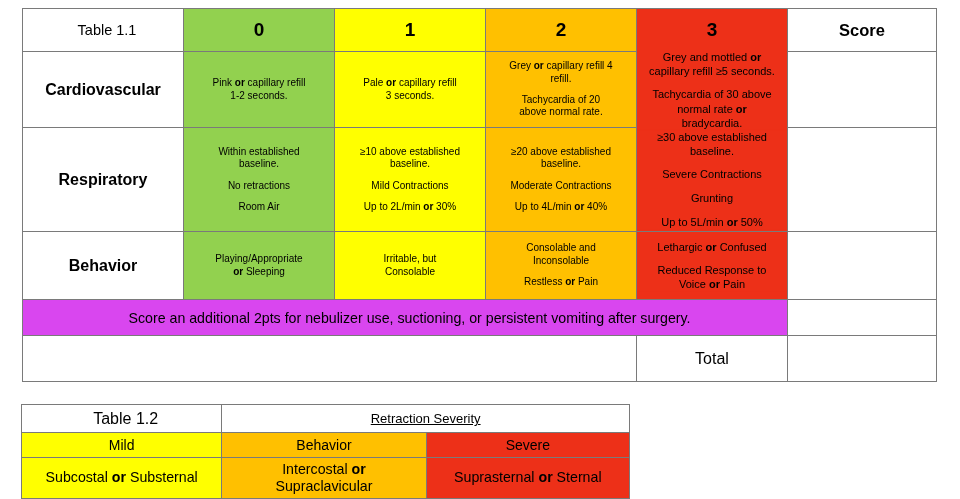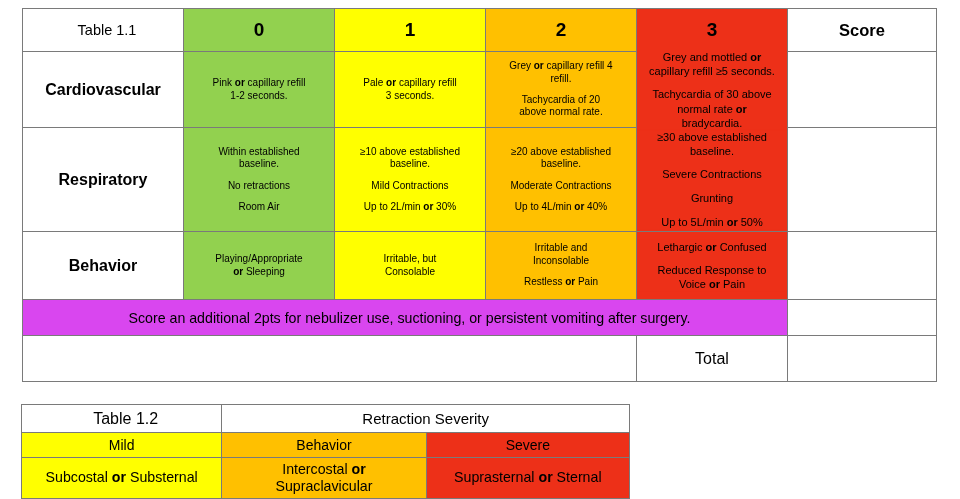--- a/index.html
+++ b/index.html
@@ -139,21 +139,22 @@
 
   .t2-hdr-row td { height: 27px; }
   .t2-title {
     background: #ffffff;
     text-align: left;
     padding-left: 8px !important;
     font-size: 16px;
   }
   .t2-caption {
     background: #ffffff;
-    font-size: 15px;
+    font-size: 13px;
+    text-decoration: underline;
   }
   .t2-sev-row td { height: 24px; font-size: 14px; font-weight: normal; }
   .t2-body-row td { height: 40px; font-size: 14.2px; line-height: 1.2; }
   .t2-body-row .ln { display: block; }
 
   b { font-weight: bold; }
 </style>
 </head>
 <body>
 
@@ -268,21 +269,21 @@
           </div>
         </td>
       <td class="c-yellow">
           <div class="cell-txt">
             <span class="ln">Irritable, but</span>
             <span class="ln">Consolable</span>
           </div>
         </td>
       <td class="c-orange">
           <div class="cell-txt">
-            <span class="ln">Irritable and</span>
+            <span class="ln">Consolable and</span>
             <span class="ln">Inconsolable</span>
             <span class="gap"></span>
             <span class="ln">Restless <b>or</b> Pain</span>
           </div>
         </td>
       <td class="c-red">
           <div class="red-overflow">
             <span class="ln">Lethargic <b>or</b> Confused</span>
             <span class="gap"></span>
             <span class="ln">Reduced Response to</span>

